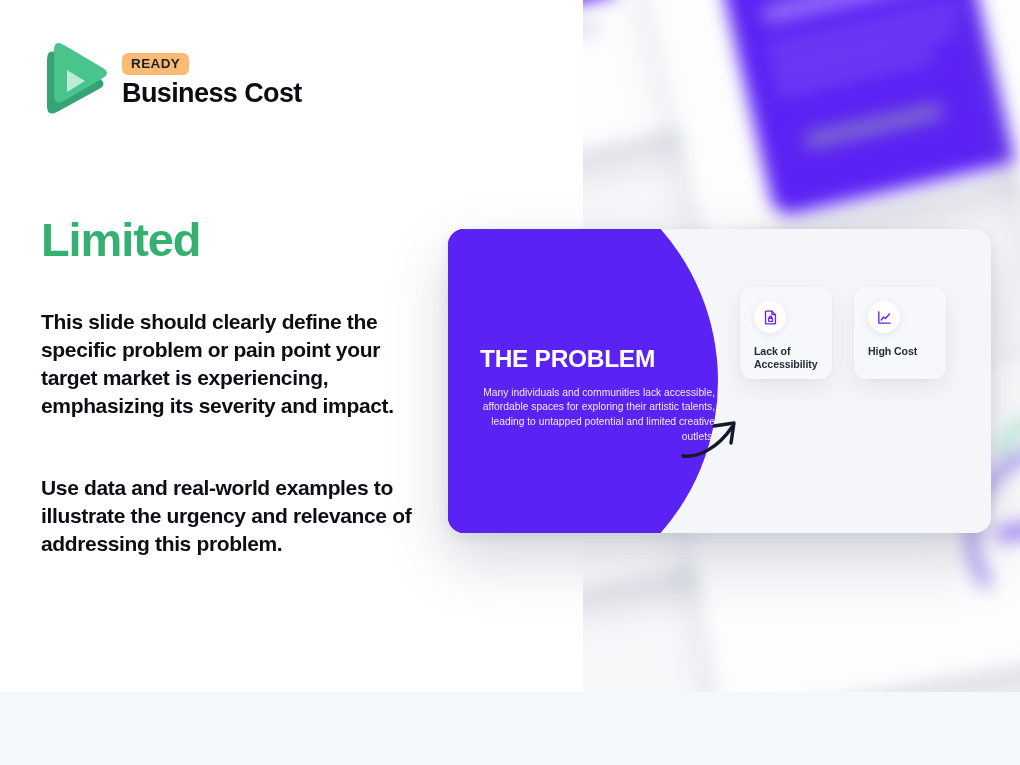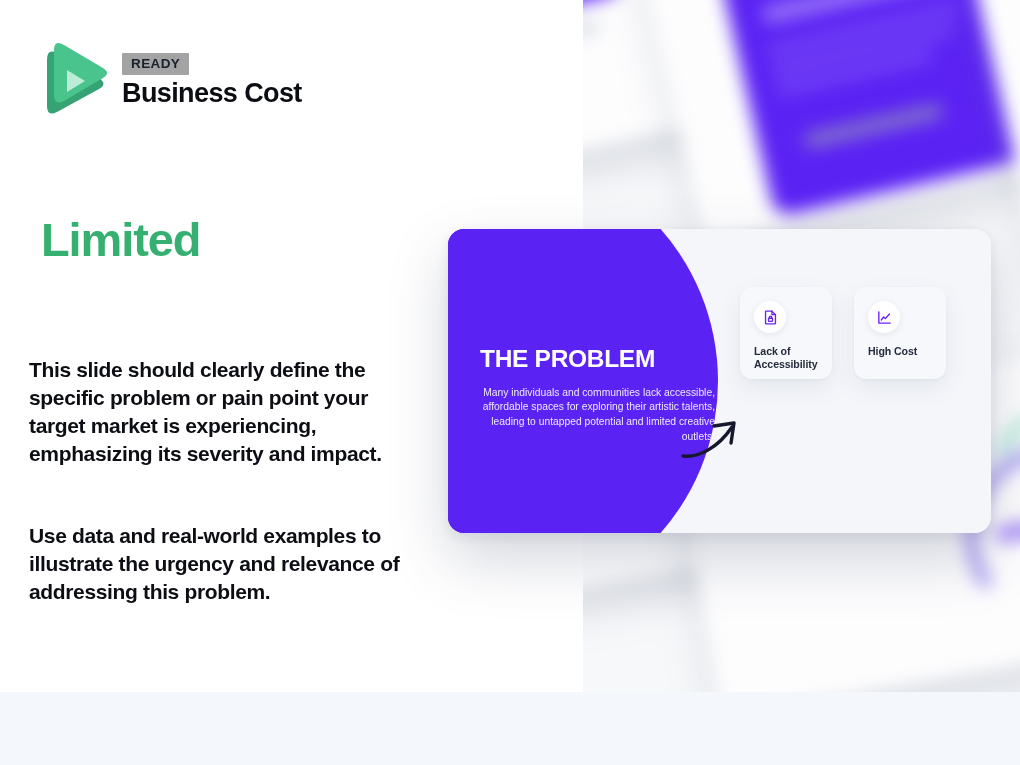--- a/index.html
+++ b/index.html
@@ -45,38 +45,38 @@
   
   .bs4 { left:-160px; top:470px; width:400px; height:250px; transform:rotate(-10deg); }
   
   .bs5 { left:230px; top:500px; width:460px; height:300px; transform:rotate(-10deg); }
 
   
   .logo-row { position:absolute; left:41px; top:40px; display:flex; align-items:center; gap:14px; }
   .logo-mark { position:relative; width:67px; height:78px; flex:none; }
   .brand-block { padding-top:4px; }
   .badge {
-    display:inline-block; background:#a3a3a3; color:#18212e;
+    display:inline-block; background:#fdba74; color:#18212e;
     font-size:13.5px; font-weight:700; letter-spacing:.4px;
-    padding:3px 9px 4px; border-radius:1px;
+    padding:3px 9px 4px; border-radius:6px;
   }
   .brand-title {
     font-size:27px; font-weight:800; color:#0b0d12;
     letter-spacing:-.6px; margin-top:3px; line-height:1.15;
   }
 
   .headline {
     position:absolute; left:41px; top:216px;
     font-size:47px; font-weight:800; color:#35b070;
     letter-spacing:-1.1px; line-height:1;
   }
   .body-copy {
-    position:absolute; left:29px; width:390px;
+    position:absolute; left:41px; width:390px;
     font-size:21px; font-weight:700; color:#0c0e13;
-    line-height:1.33; letter-spacing:-.35px;margin-top:48px;
+    line-height:1.33; letter-spacing:-.35px;
   }
   .p1 { top:308px; }
   .p2 { top:474px; }
 
   
   .card {
     position:absolute; left:448px; top:229px; width:543px; height:304px;
     background:#f4f6fa; border-radius:16px; overflow:hidden;
     box-shadow:0 26px 60px rgba(60,70,100,.22), 0 4px 14px rgba(60,70,100,.10);
   }

